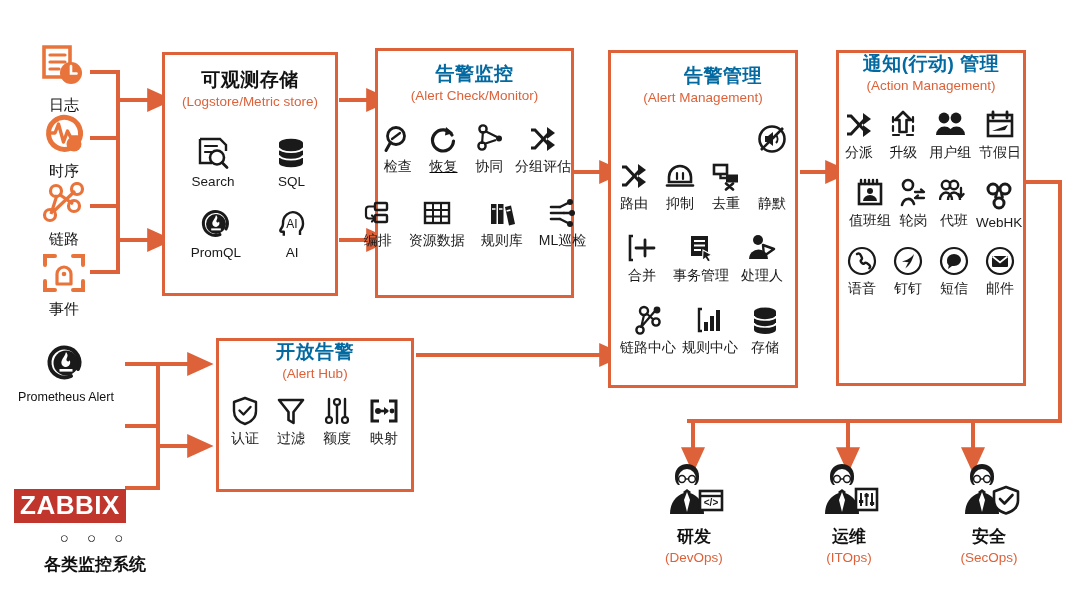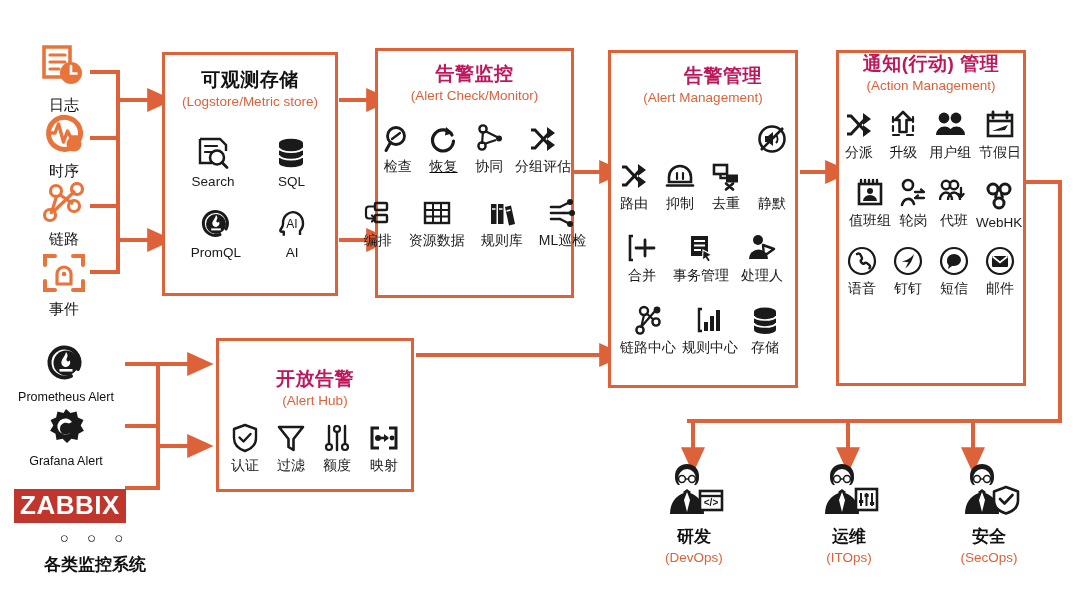--- a/index.html
+++ b/index.html
@@ -10,21 +10,21 @@
     overflow:hidden;position:relative;
   }
   #stage{position:absolute;left:0;top:0;width:1080px;height:598px;}
   #wires{position:absolute;left:0;top:0;width:1080px;height:598px;pointer-events:none;}
 
   .panel{
     position:absolute;border:3px solid #DD6139;background:#fff;
     box-sizing:border-box;
   }
   .panel-title{
-    text-align:center;font-size:19px;font-weight:700;color:#be185d;
+    text-align:center;font-size:19px;font-weight:700;color:#0369a1;
     letter-spacing:.5px;line-height:1.15;
   }
   .panel-title.black{color:#111;}
   .panel-sub{
     text-align:center;font-size:13.5px;color:#DD6139;line-height:1.2;margin-top:3px;
   }
   .icon-row{display:flex;justify-content:center;align-items:flex-end;}
   .icon-cell{
     display:flex;flex-direction:column;align-items:center;justify-content:flex-end;
   }
@@ -146,29 +146,20 @@
       <svg width="44" height="42" viewBox="0 0 44 42">
         <path d="M34,27 A15,15 0 1 0 27,34" fill="none" stroke="#1a1a1a" stroke-width="4" stroke-linecap="round"></path>
         <circle cx="22" cy="21" r="12.5" fill="#1a1a1a"></circle>
         <path d="M22,10 c3.5,4 0,6 0.5,8 c0.4,1.8 2.5,2 3.2,0.3 c1.6,3.5 -0.8,6.6 -3.7,6.6 c-3,0 -5.4,-2.6 -4.4,-6 c0.7,-2.4 3.6,-4.7 4.4,-8.9 z" fill="#fff"></path>
         <rect x="15.5" y="27" width="13" height="2.6" fill="#fff"></rect>
       </svg>
     </span>
     <span class="cap small">Prometheus Alert</span>
   </div>
 
-  <div class="src" style="left:6px;top:408px;width:120px;">
-    <span class="glyph">
-      <svg width="44" height="40" viewBox="0 0 44 40">
-        <path d="M22,1 l4.5,4 l6,-1.6 l1.4,6 l5.6,2.6 l-2.8,5.5 l3.2,5.3 l-5.4,3 l-1,6.1 l-6.1,-1.2 l-4.4,4.3 l-4.4,-4.3 l-6.1,1.2 l-1,-6.1 l-5.4,-3 l3.2,-5.3 l-2.8,-5.5 l5.6,-2.6 l1.4,-6 l6,1.6 z" fill="#1a1a1a"></path>
-        <path d="M28,14 a8,8 0 1 0 -1.5,10.5 a6,6 0 1 1 -1.5,-9" fill="#fff"></path>
-      </svg>
-    </span>
-    <span class="cap small">Grafana Alert</span>
-  </div>
 
   <div style="position:absolute;left:14px;top:492px;">
     <span class="zabbix">ZABBIX</span>
   </div>
 
   <div style="position:absolute;left:20px;top:530px;width:150px;text-align:center;">
     <div class="dots">○ ○ ○</div>
     <div class="sysline" style="margin-top:8px;">各类监控系统</div>
   </div>
 
@@ -577,21 +568,21 @@
             <rect x="7" y="10" width="16" height="11" rx="1" fill="#1a1a1a"></rect>
             <path d="M7.6,10.6 L15,16.4 L22.4,10.6" fill="none" stroke="#fff" stroke-width="1.9"></path>
           </svg>
         </span>
         <span class="cap">邮件</span>
       </div>
     </div>
   </div>
 
   <div class="panel" style="left:216px;top:338px;width:198px;height:154px;">
-    <div class="panel-title" style="margin-top:27px;">开放告警</div>
+    <div class="panel-title" style="margin-top:0;">开放告警</div>
     <div class="panel-sub">(Alert Hub)</div>
 
     <div class="icon-row" style="margin-top:14px;gap:4px;">
       <div class="icon-cell" style="width:42px;">
         <span class="glyph">
           <svg width="30" height="30" viewBox="0 0 30 30">
             <path d="M15,2 l11,4 v9 c0,7 -5,11 -11,13 c-6,-2 -11,-6 -11,-13 v-9 z" fill="none" stroke="#1a1a1a" stroke-width="2.4" stroke-linejoin="round"></path>
             <path d="M9.5,14.5 l4,4 l7,-7.5" fill="none" stroke="#1a1a1a" stroke-width="2.4" stroke-linecap="round" stroke-linejoin="round"></path>
           </svg>
         </span>

